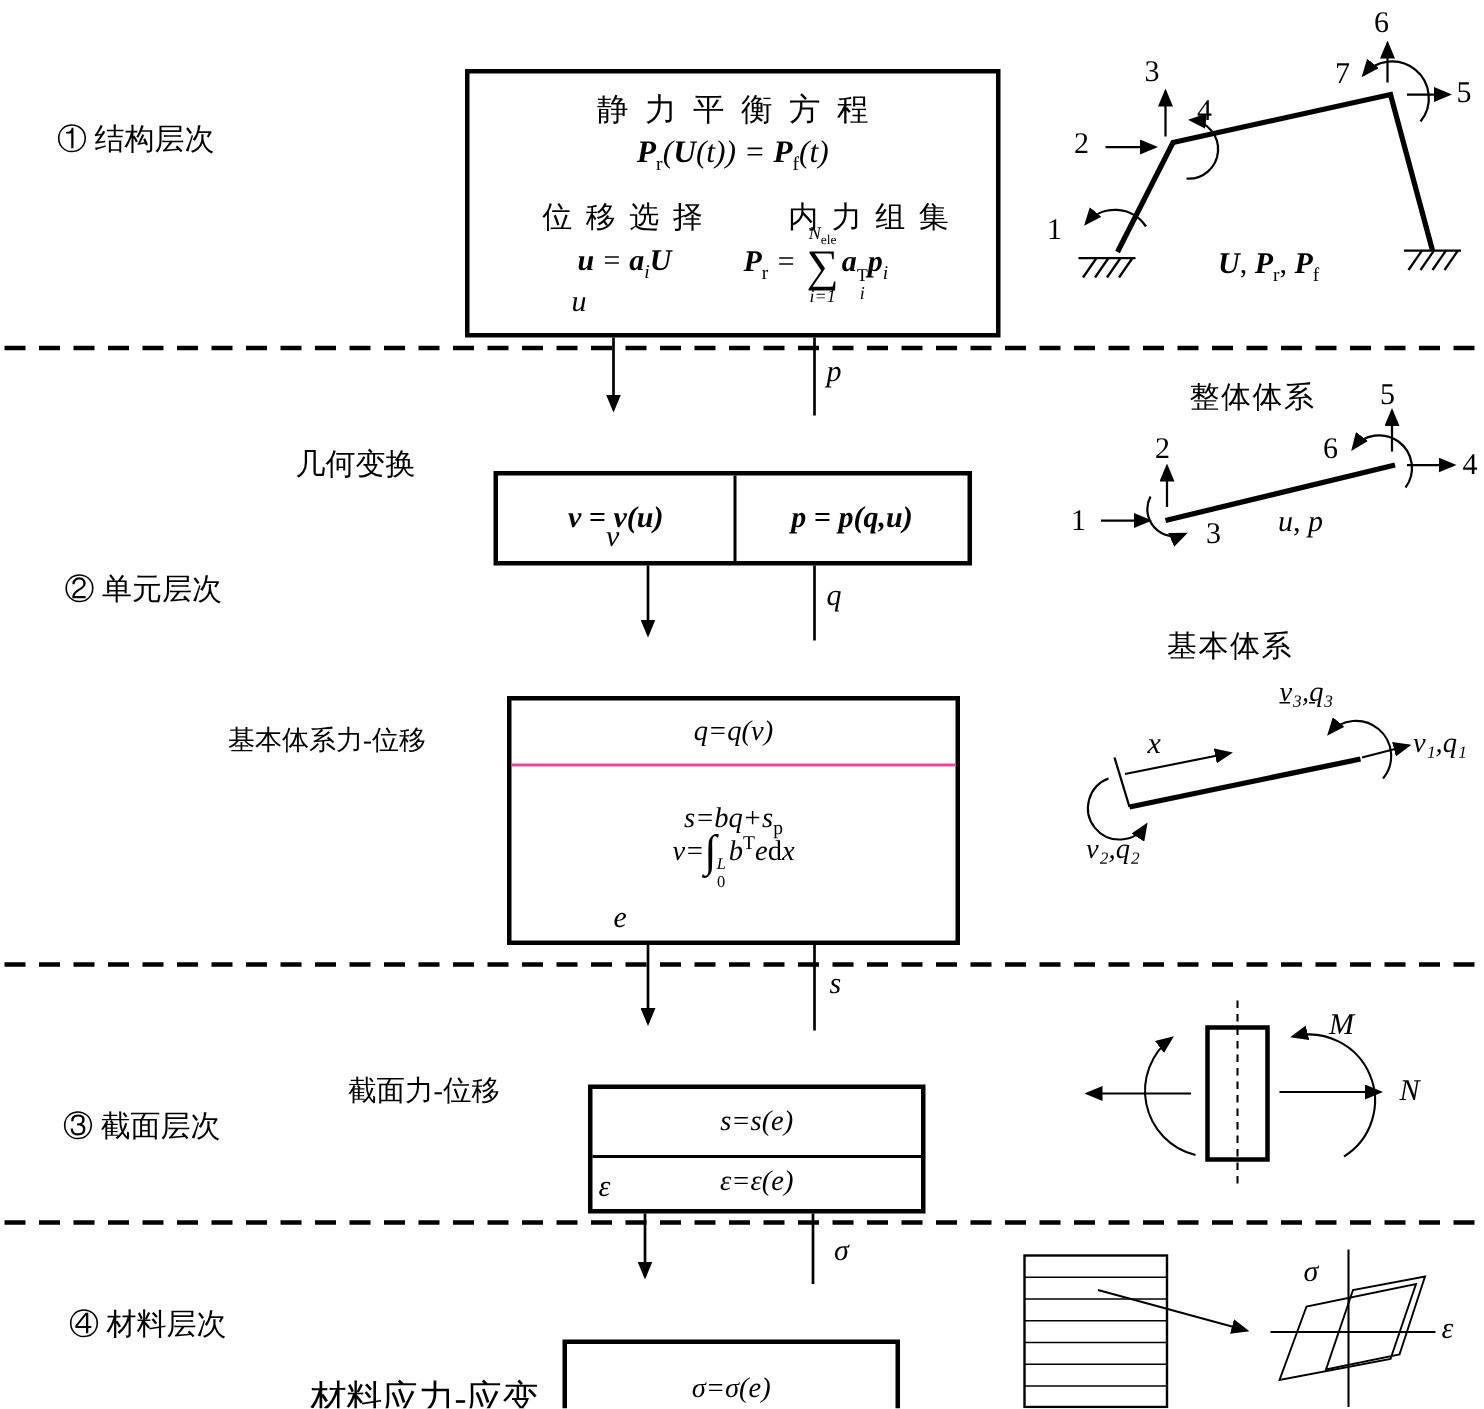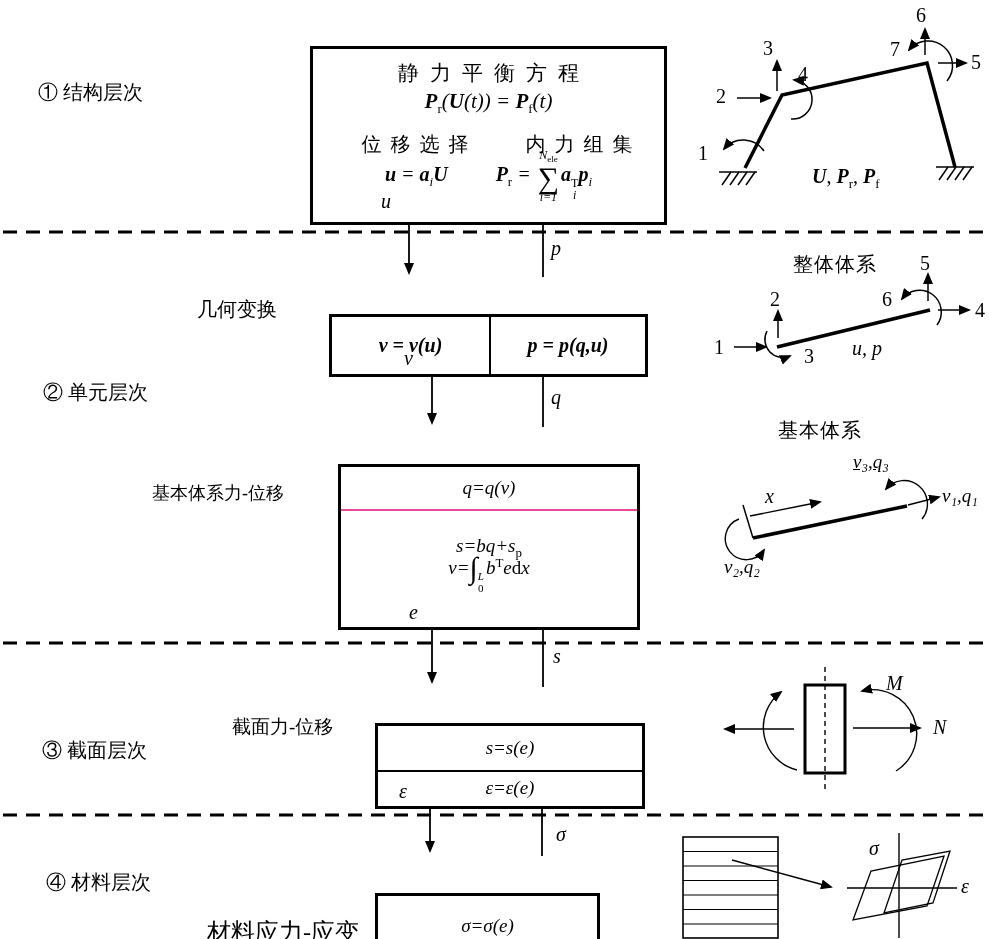--- a/index.html
+++ b/index.html
@@ -189,21 +189,21 @@
   <div class="box" style="left:338px;top:428px;width:302px;height:166px;">
     <div class="bb-row1">q=q(v)</div>
     <div class="bb-line2"><span>s=bq+s</span><sub>p</sub></div>
     <div class="bb-line3"><span>v=</span><span class="intsym">∫</span><span class="intlim">
           <span class="L">L</span>
           <span class="z">0</span>
         </span><span>b</span><sup>T</sup><span>e</span><span class="rm">d</span><span>x</span></div>
   </div>
 
   <div class="abs cn" style="left:232px;top:714px;font-size:19px;">截面力-位移</div>
-  <div class="box" style="left:375px;top:687px;width:270px;height:86px;">
+  <div class="box" style="left:392px;top:687px;width:225px;height:86px;">
     <div class="secb-row1">s=s(e)</div>
     <div class="secb-row2">ε=ε(e)</div>
   </div>
 
   <div class="abs cn" style="left:207px;top:916px;font-size:24px;">材料应力-应变</div>
   <div class="box" style="left:375px;top:857px;width:225px;height:66px;">
     <div class="matb-row">σ=σ(e)</div>
   </div>
 
   <div class="abs flowlbl" style="left:381px;top:190px;">u</div>

